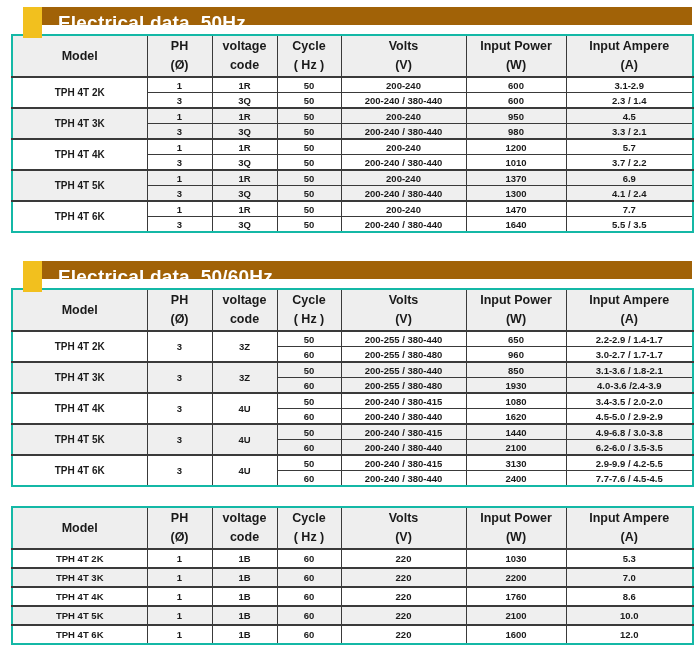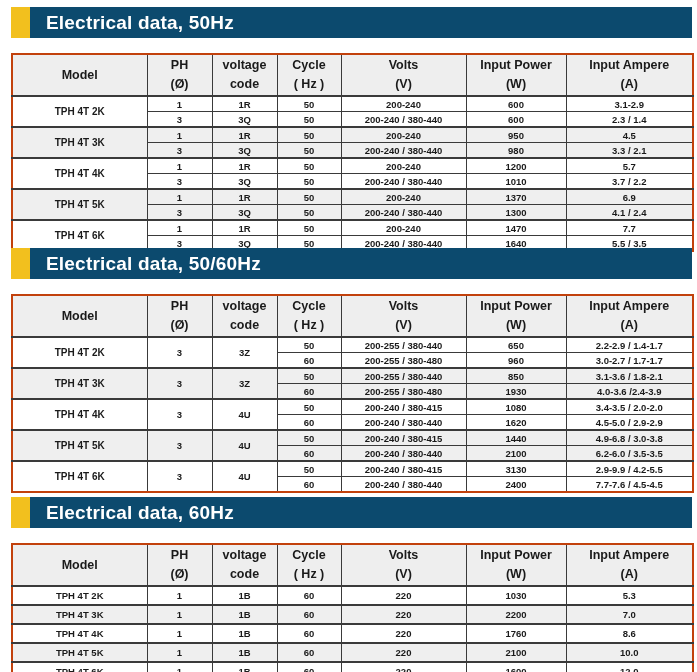--- a/index.html
+++ b/index.html
@@ -1,24 +1,24 @@
 <!DOCTYPE html>
 <html><head>
 <meta charset="utf-8">
 <style>
   html, body { margin: 0; padding: 0; background: #ffffff; }
   body { width: 697px; height: 672px; position: relative; overflow: hidden;
          font-family: "Liberation Sans", "DejaVu Sans", sans-serif; color: #1a1a1a; }
   .section { position: absolute; left: 11px; width: 681px; }
-  .banner { position: relative; height: 31px; background: #0c4a6e; }
+  .banner { position: relative; height: 18px; background: #a16207; margin-left: 12px; }
   .banner .accent { position: absolute; left: 0; top: 0; width: 19px; height: 31px; background: #f2c01e; }
   .banner .title { position: absolute; left: 35px; top: 3px; font-size: 19px; font-weight: bold;
                    color: #ffffff; letter-spacing: 0.2px; line-height: 25px; }
-  table { border-collapse: collapse; width: 681px; margin-top: 15px; table-layout: fixed;
-          border: 2px solid #c2410c; }
+  table { border-collapse: collapse; width: 681px; margin-top: 9px; table-layout: fixed;
+          border: 2px solid #14b8a6; }
   th, td { border: 1px solid #3a3a3a; text-align: center; padding: 0; }
   th { background: #eeeeee; font-size: 12.5px; font-weight: bold; line-height: 19px; height: 40px; }
   td { font-size: 9.5px; font-weight: bold; height: 14px; line-height: 13px; }
   td.model { font-size: 10px; }
   .shade td { background: #efefef; }
   tr.grp-start td { border-top: 2px solid #3a3a3a; }
   .t60 td { height: 17px; }
   col.c-model { width: 135px; } col.c-ph { width: 65px; } col.c-vc { width: 65px; }
   col.c-cy { width: 64px; } col.c-volts { width: 125px; } col.c-pw { width: 100px; } col.c-amp { width: 127px; }
 </style>
@@ -134,21 +134,21 @@
         <td>3Q</td>
         <td>50</td>
         <td>200-240 / 380-440</td>
         <td>1640</td>
         <td>5.5 / 3.5</td>
       </tr>
     </tbody>
   </table>
 </div>
 
-<div class="section" style="top:248px;">
+<div class="section" style="top:261px;">
   <div class="banner">
     <div class="accent"></div>
     <div class="title">Electrical data, 50/60Hz</div>
   </div>
   <table>
     <colgroup>
         <col class="c-model">
         <col class="c-ph">
         <col class="c-vc">
         <col class="c-cy">
@@ -241,24 +241,20 @@
         <td>60</td>
         <td>200-240 / 380-440</td>
         <td>2400</td>
         <td>7.7-7.6 / 4.5-4.5</td>
       </tr>
     </tbody>
   </table>
 </div>
 
 <div class="section" style="top:497px;">
-  <div class="banner">
-    <div class="accent"></div>
-    <div class="title">Electrical data, 60Hz</div>
-  </div>
   <table class="t60">
     <colgroup>
         <col class="c-model">
         <col class="c-ph">
         <col class="c-vc">
         <col class="c-cy">
         <col class="c-volts">
         <col class="c-pw">
         <col class="c-amp">
       </colgroup>

